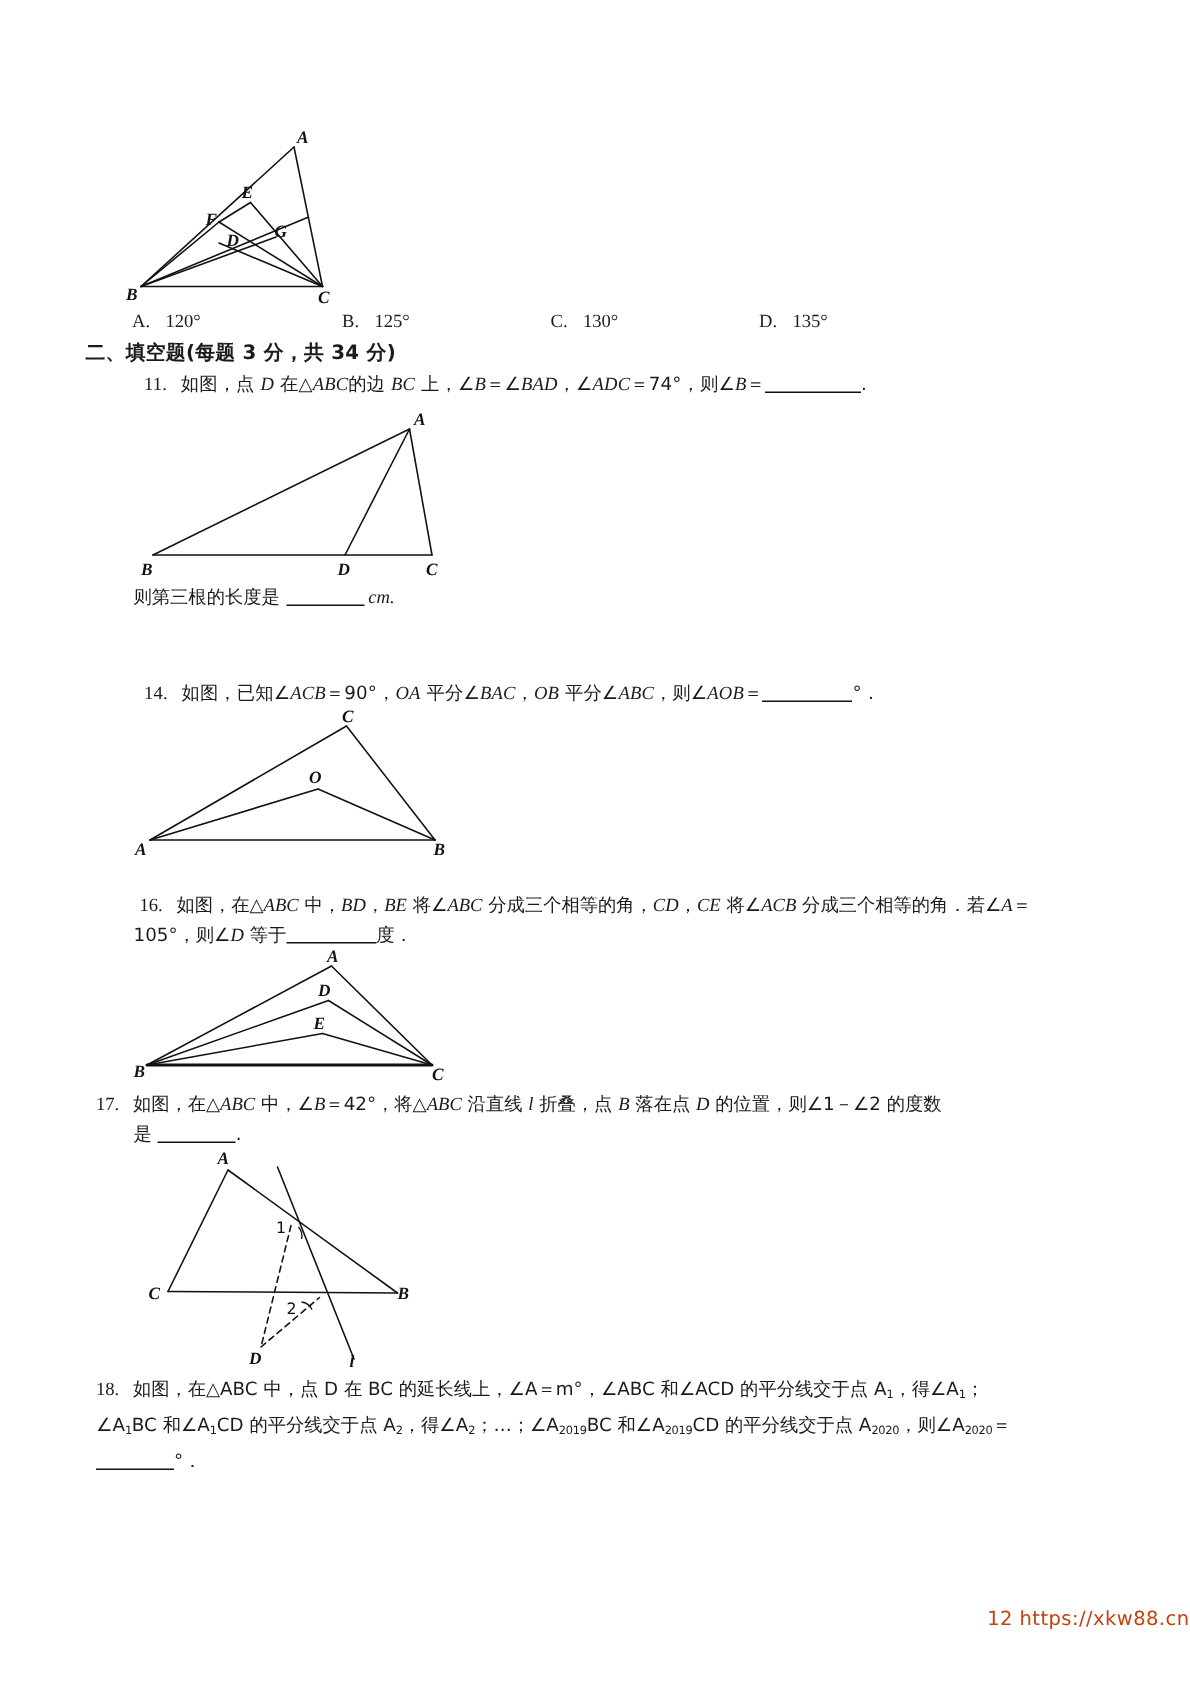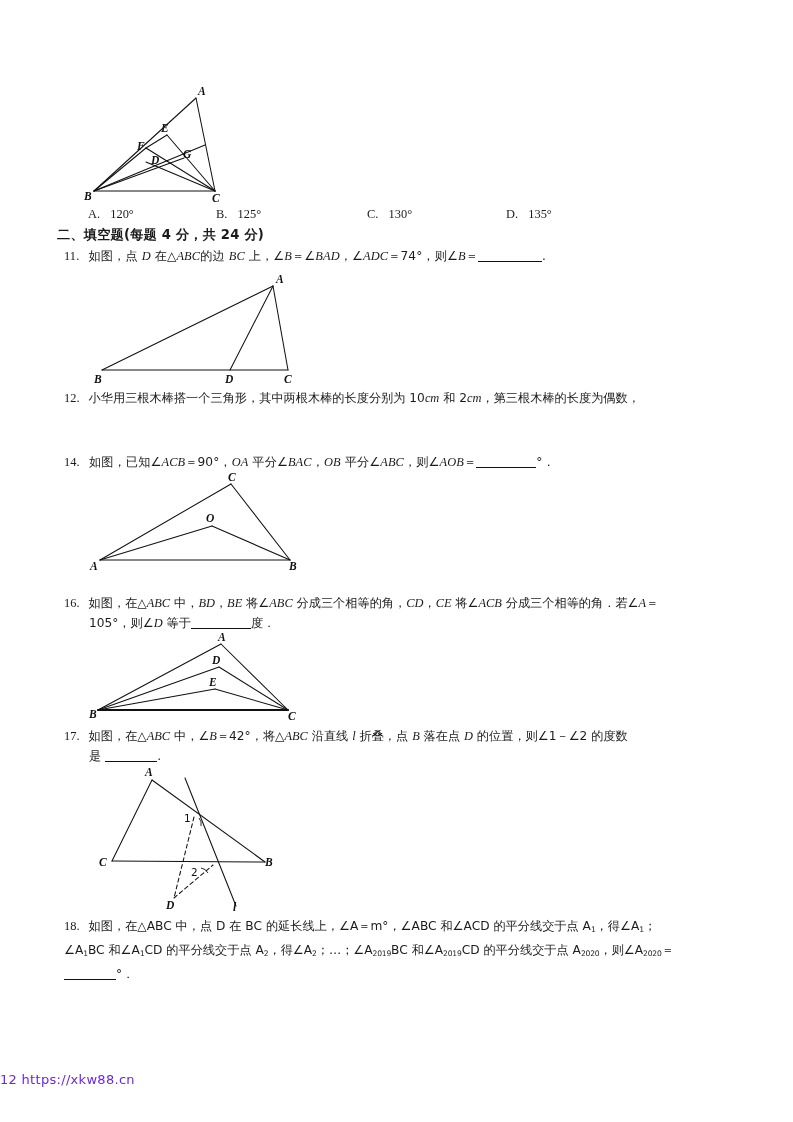--- a/index.html
+++ b/index.html
@@ -21,20 +21,21 @@
     padding: 0;
   }
 
   
   .q {
     position: absolute;
     font-size: 12.4px;
     line-height: 20px;
     letter-spacing: 0.1px;
     white-space: nowrap;
+    margin-left: 32px;
   }
   .qwrap {
     position: absolute;
     font-size: 12.4px;
     line-height: 20px;
   }
   .num { display: inline-block; }
   .it { font-style: italic; }
   .cn { font-family: "DejaVu Sans", "Liberation Sans", sans-serif; font-size: 12.2px; }
   .blank {
@@ -78,24 +79,24 @@
     font-style: normal;
     font-size: 10.5px;
     fill: #111;
   }
 
   
   .footer {
     position: absolute;
     left: 0;
     width: 793px;
-    text-align: left;
+    text-align: right;
     font-family: "DejaVu Sans", "Liberation Sans", sans-serif;
     font-size: 13px;
-    color: #6d28d9;
+    color: #c2410c;
     letter-spacing: 0.3px;
   }
 </style>
 </head>
 <body>
 
 <div class="page">
 
   <div class="fig" style="left:78px; top:84px; width:160px; height:122px;">
     <svg width="160" height="122" viewBox="0 0 160 122">
@@ -124,38 +125,38 @@
       <text class="lbl" x="134" y="118">C</text>
     </svg>
   </div>
 
   <div class="choices" style="left:0; top:207px; width:793px; height:18px;">
     <span class="ch" style="left:88px;">
       <span>A.</span>
       <span style="display:inline-block;width:4px"></span>
       <span>120°</span>
     </span>
-    <span class="ch" style="left:216px;">
+    <span class="ch" style="left:228px;">
       <span>B.</span>
       <span style="display:inline-block;width:4px"></span>
       <span>125°</span>
     </span>
     <span class="ch" style="left:367px;">
       <span>C.</span>
       <span style="display:inline-block;width:4px"></span>
       <span>130°</span>
     </span>
     <span class="ch" style="left:506px;">
       <span>D.</span>
       <span style="display:inline-block;width:4px"></span>
       <span>135°</span>
     </span>
   </div>
 
-  <div class="sect" style="left:57px; top:226px;">二、填空题(每题 4 分，共 24 分)</div>
+  <div class="sect" style="left:57px; top:226px;">二、填空题(每题 3 分，共 34 分)</div>
 
   <div class="q" style="left:64px; top:246px;">
     <span class="num">11.</span>
     <span style="display:inline-block;width:6px"></span><span class="cn">如图，点 </span><span class="it">D</span><span class="cn"> 在△</span><span class="it">ABC</span><span class="cn">的边 </span><span class="it">BC</span><span class="cn"> 上，∠</span><span class="it">B</span><span class="cn">＝∠</span><span class="it">BAD</span><span class="cn">，∠</span><span class="it">ADC</span><span class="cn">＝74°，则∠</span><span class="it">B</span><span class="cn">＝</span><span class="blank b64"></span><span class="cn">.</span>
   </div>
 
   <div class="fig" style="left:88px; top:270px; width:215px; height:115px;">
     <svg width="215" height="115" viewBox="0 0 215 115">
       <g stroke="#111" stroke-width="1.05" fill="none" stroke-linecap="round">
 
@@ -165,23 +166,22 @@
         <line x1="185" y1="16" x2="142" y2="100"></line>
       </g>
       <text class="lbl" x="188" y="13">A</text>
       <text class="lbl" x="6" y="113">B</text>
       <text class="lbl" x="137" y="113">D</text>
       <text class="lbl" x="196" y="113">C</text>
     </svg>
   </div>
 
   <div class="qwrap" style="left:64px; top:388px; width:700px;">
-    <div style="white-space:nowrap;">
-      <span class="num">12.</span>
-      <span style="display:inline-block;width:6px"></span><span class="cn">小华用三根木棒搭一个三角形，其中两根木棒的长度分别为 10</span><span class="it">cm</span><span class="cn"> 和 2</span><span class="it">cm</span><span class="cn">，第三根木棒的长度为偶数，</span>
+    <div style="white-space:nowrap; padding-left:25px;">
+      <span class="cn">则第三根的长度是</span><span style="display:inline-block;width:4px"></span><span class="blank b52"></span><span style="display:inline-block;width:3px"></span><span class="it">cm.</span>
     </div>
   </div>
 
 
   <div class="q" style="left:64px; top:452px;">
     <span class="num">14.</span>
     <span style="display:inline-block;width:6px"></span><span class="cn">如图，已知∠</span><span class="it">ACB</span><span class="cn">＝90°，</span><span class="it">OA</span><span class="cn"> 平分∠</span><span class="it">BAC</span><span class="cn">，</span><span class="it">OB</span><span class="cn"> 平分∠</span><span class="it">ABC</span><span class="cn">，则∠</span><span class="it">AOB</span><span class="cn">＝</span><span class="blank b60"></span><span class="cn">°．</span>
   </div>
 
   <div class="fig" style="left:88px; top:468px; width:215px; height:102px;">
@@ -196,21 +196,21 @@
       </g>
       <text class="lbl" x="140" y="13">C</text>
       <text class="lbl" x="118" y="54">O</text>
       <text class="lbl" x="2" y="102">A</text>
       <text class="lbl" x="201" y="102">B</text>
     </svg>
   </div>
 
 
   <div class="qwrap" style="left:64px; top:593px; width:710px;">
-    <div style="white-space:nowrap;">
+    <div style="white-space:nowrap;margin-left:29px;">
       <span class="num">16.</span>
       <span style="display:inline-block;width:6px"></span><span class="cn">如图，在△</span><span class="it">ABC</span><span class="cn"> 中，</span><span class="it">BD</span><span class="cn">，</span><span class="it">BE</span><span class="cn"> 将∠</span><span class="it">ABC</span><span class="cn"> 分成三个相等的角，</span><span class="it">CD</span><span class="cn">，</span><span class="it">CE</span><span class="cn"> 将∠</span><span class="it">ACB</span><span class="cn"> 分成三个相等的角．若∠</span><span class="it">A</span><span class="cn">＝</span>
     </div>
     <div style="white-space:nowrap; padding-left:25px;">
       <span class="cn">105°，则∠</span><span class="it">D</span><span class="cn"> 等于</span><span class="blank b60"></span><span class="cn">度．</span>
     </div>
   </div>
 
   <div class="fig" style="left:88px; top:628px; width:215px; height:92px;">
     <svg width="215" height="92" viewBox="0 0 215 92">

